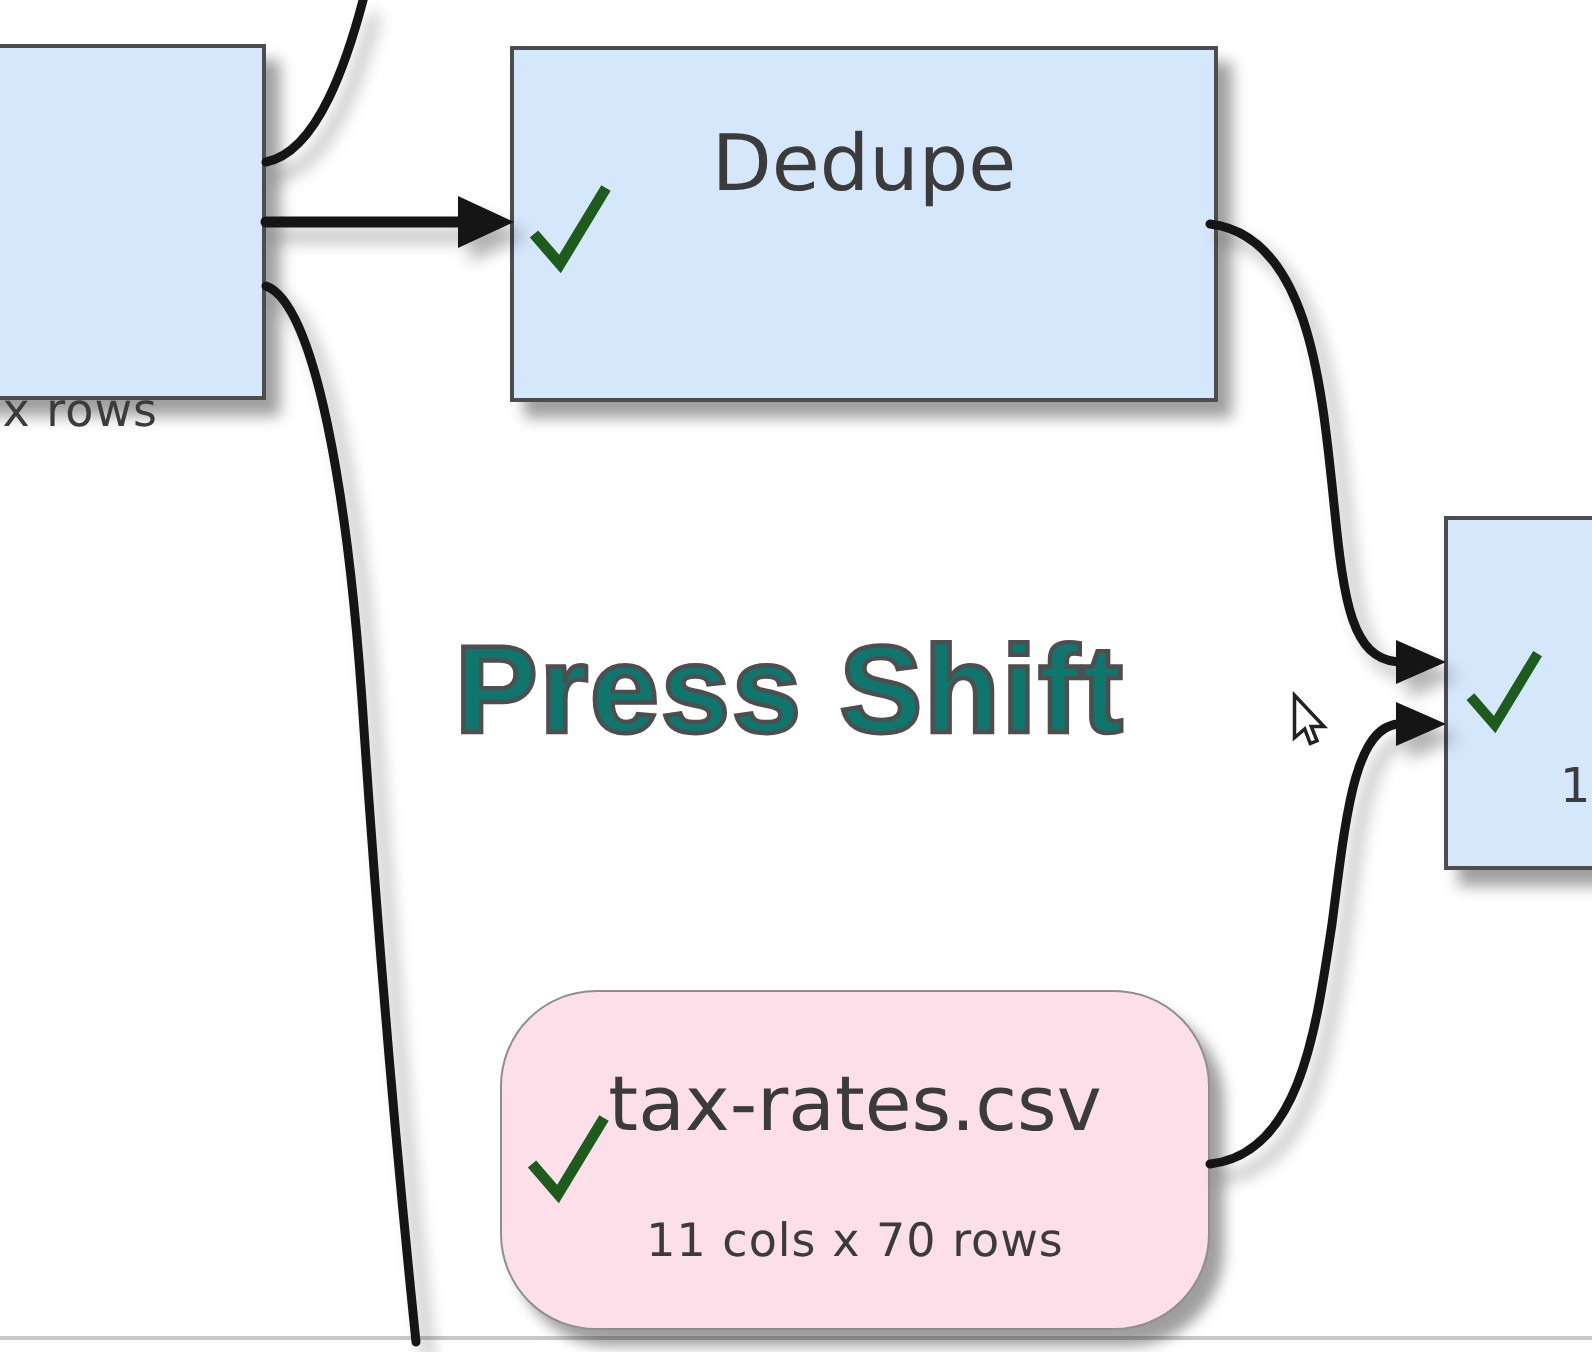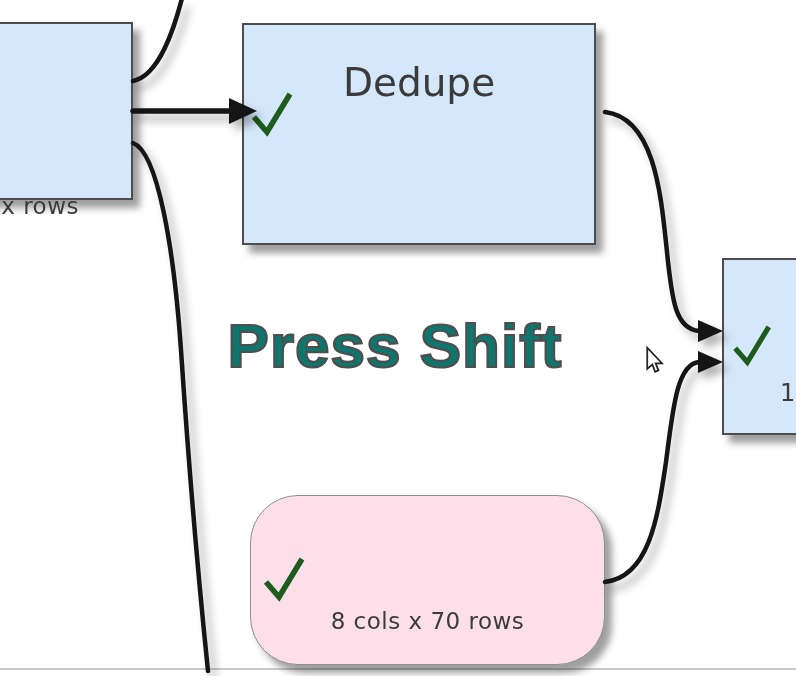--- a/index.html
+++ b/index.html
@@ -20,21 +20,21 @@
   .node.blue {
     background:var(--node-fill-blue,#d4e7fb);
     border:2px solid var(--node-border,#4d4d4d);
   }
   .node.pink {
     background:var(--node-fill-pink,#fcdfe9);
     border:1.5px solid var(--pink-border,#8f8f8f);
     border-radius:48px;
   }
   #node-left   { left:-232px; top:22px;  width:365px; height:178px; }
-  #node-dedupe { left:242px;  top:23px;  width:354px; height:222px; }
+  #node-dedupe { left:255px;  top:23px;  width:354px; height:178px; }
   #node-tax    { left:250px;  top:495px; width:355px; height:170px; }
   #node-right  { left:722px;  top:258px; width:290px; height:177px; }
 
   .node-title {
     position:absolute; left:0; right:0; top:36px;
     text-align:center; font-size:39px; line-height:44px;
     color:var(--node-text,#3b3b3b); white-space:nowrap;
   }
   #node-tax .node-title { top:34px; font-size:38px; }
 
@@ -102,21 +102,22 @@
   <svg class="check" viewBox="0 0 42 45">
     <polyline points="3,26 16,41 39,3"></polyline>
   </svg>
   <div class="node-title">Dedupe</div>
 </div>
 
 <div class="node pink" id="node-tax">
   <svg class="check" viewBox="0 0 42 45">
     <polyline points="3,26 16,41 39,3"></polyline>
   </svg>
-  <div class="node-sub">8 cols x 70 rows</div>
+  <div class="node-title">tax-rates.csv</div>
+  <div class="node-sub">11 cols x 70 rows</div>
 </div>
 
 <div class="node blue" id="node-right">
   <svg class="check" viewBox="0 0 42 45">
     <polyline points="3,26 16,41 39,3"></polyline>
   </svg>
   <div class="node-sub">1</div>
 </div>
 
 <svg class="wires" width="796" height="676" viewBox="0 0 796 676">

